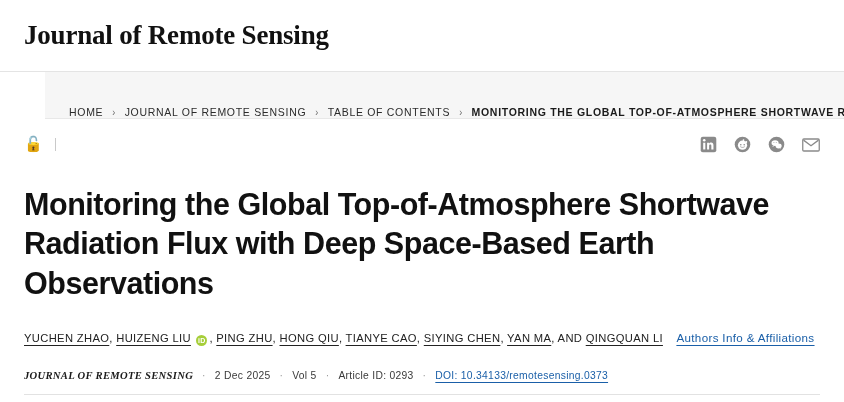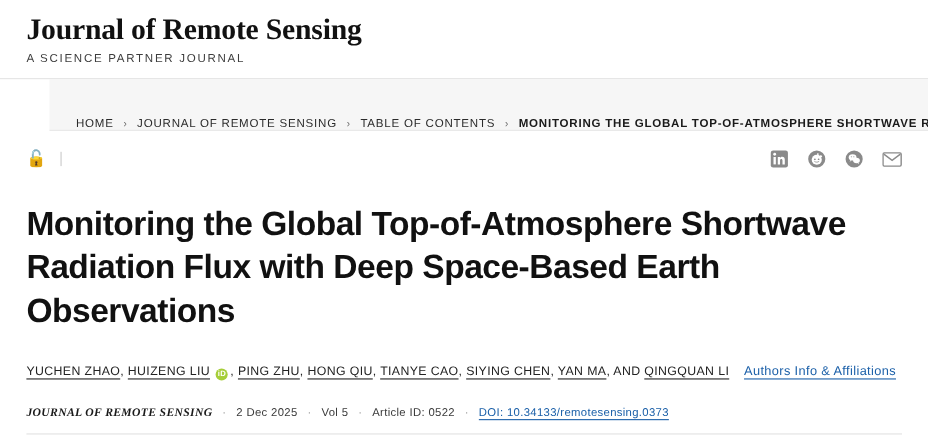--- a/index.html
+++ b/index.html
@@ -206,21 +206,20 @@
     margin-top: 13px;
     border-top: 1px solid #e2e2e2;
   }
 </style>
 </head>
 <body>
 
 <div class="masthead">
   <div class="brand">
     <div class="brand-title">Journal of Remote Sensing</div>
-    <div class="brand-sub">A SCIENCE PARTNER JOURNAL</div>
   </div>
 </div>
 
 <div class="breadcrumb-bar">
   <span class="crumb">HOME</span>
   <span class="crumb-sep">›</span>
   <span class="crumb">JOURNAL OF REMOTE SENSING</span>
   <span class="crumb-sep">›</span>
   <span class="crumb">TABLE OF CONTENTS</span>
   <span class="crumb-sep">›</span>
@@ -280,19 +279,19 @@
     <span class="affil-link">Authors Info &amp; Affiliations</span>
   </div>
 
   <div class="pubinfo">
     <span class="journal">JOURNAL OF REMOTE SENSING</span>
     <span class="dot">·</span>
     <span>2 Dec 2025</span>
     <span class="dot">·</span>
     <span>Vol 5</span>
     <span class="dot">·</span>
-    <span>Article ID: 0522</span>
+    <span>Article ID: 0293</span>
     <span class="dot">·</span>
     <span class="doi-link">DOI: 10.34133/remotesensing.0373</span>
   </div>
 
   <div class="rule"></div>
 </div>
 
 </body></html>

